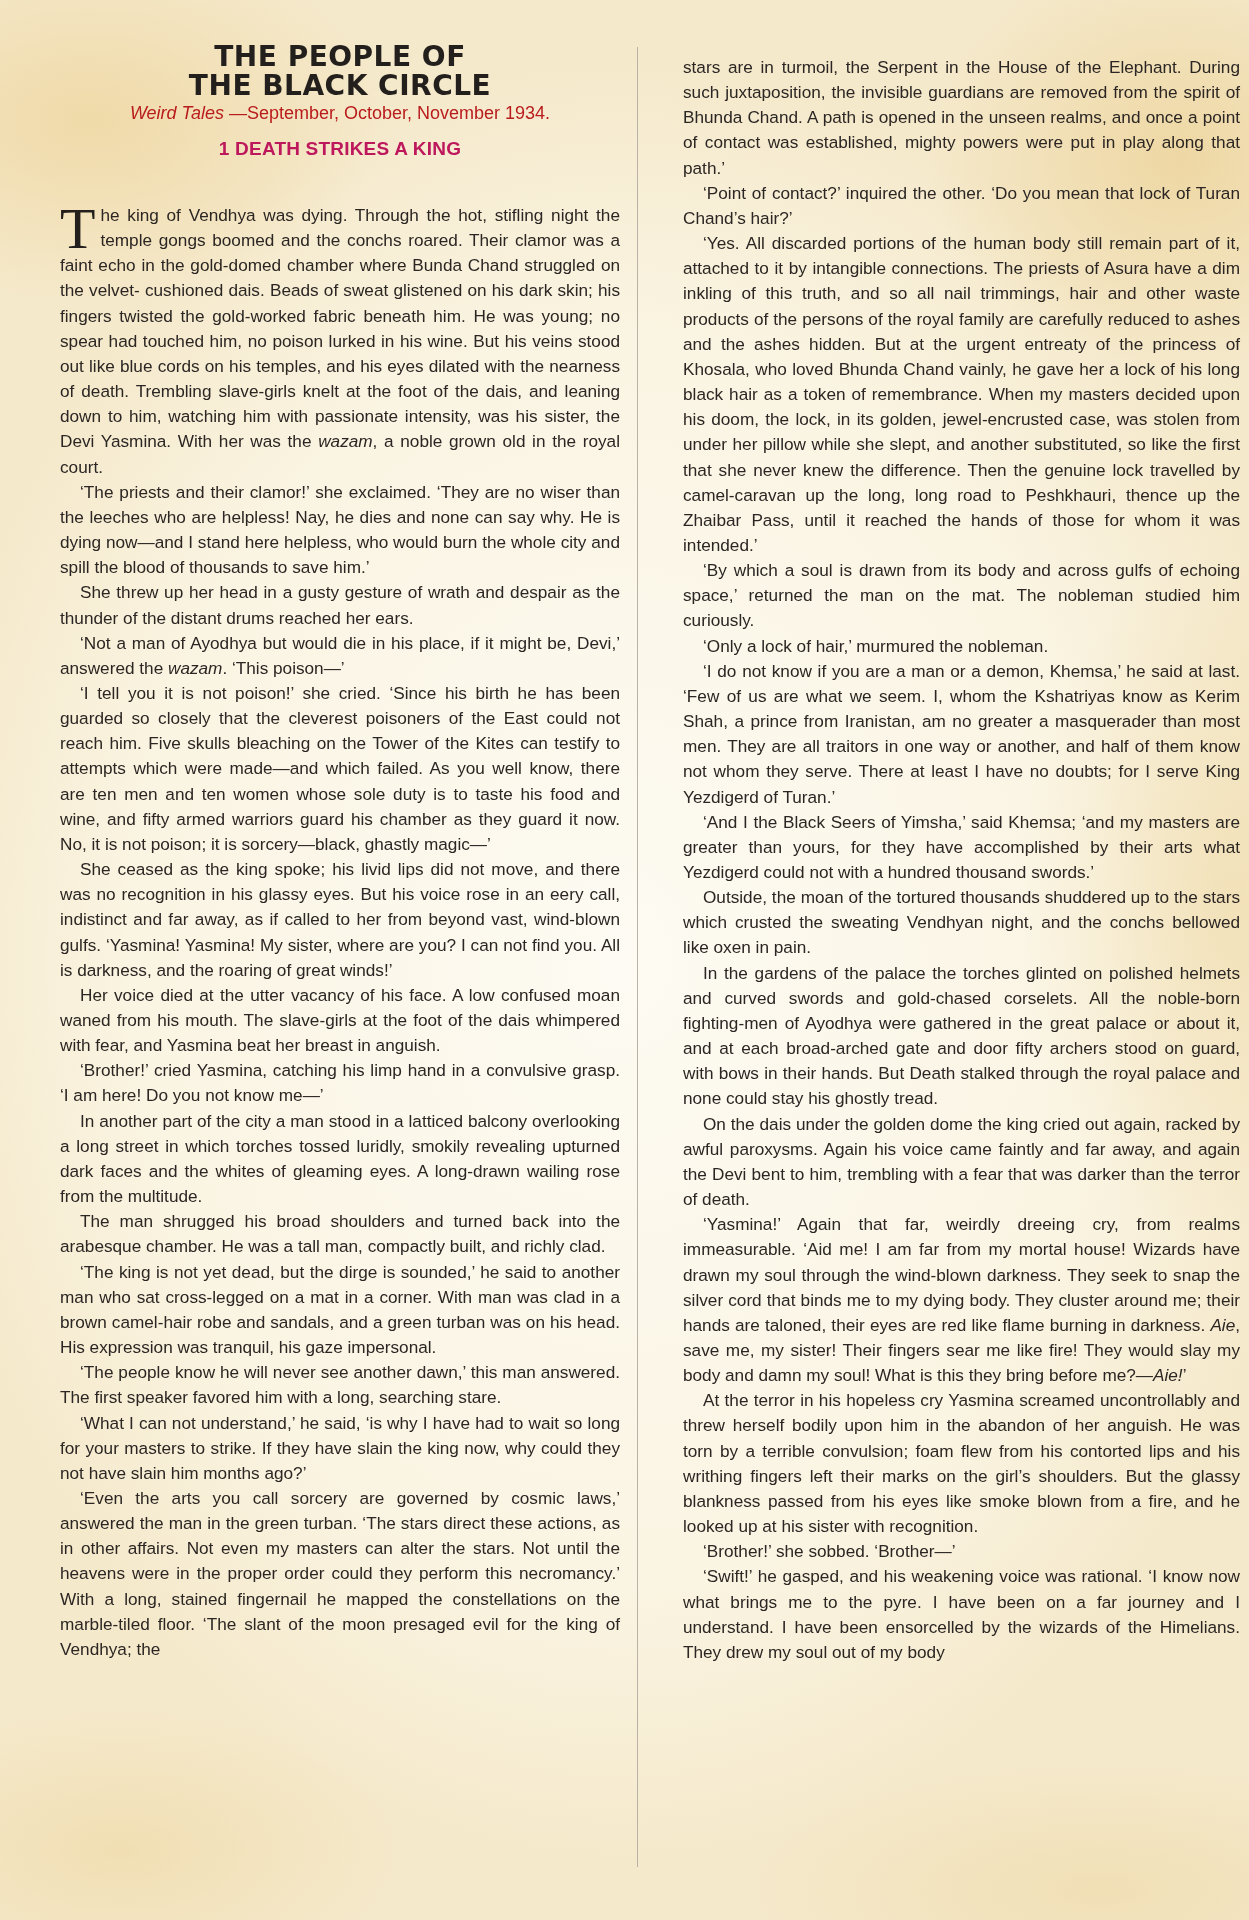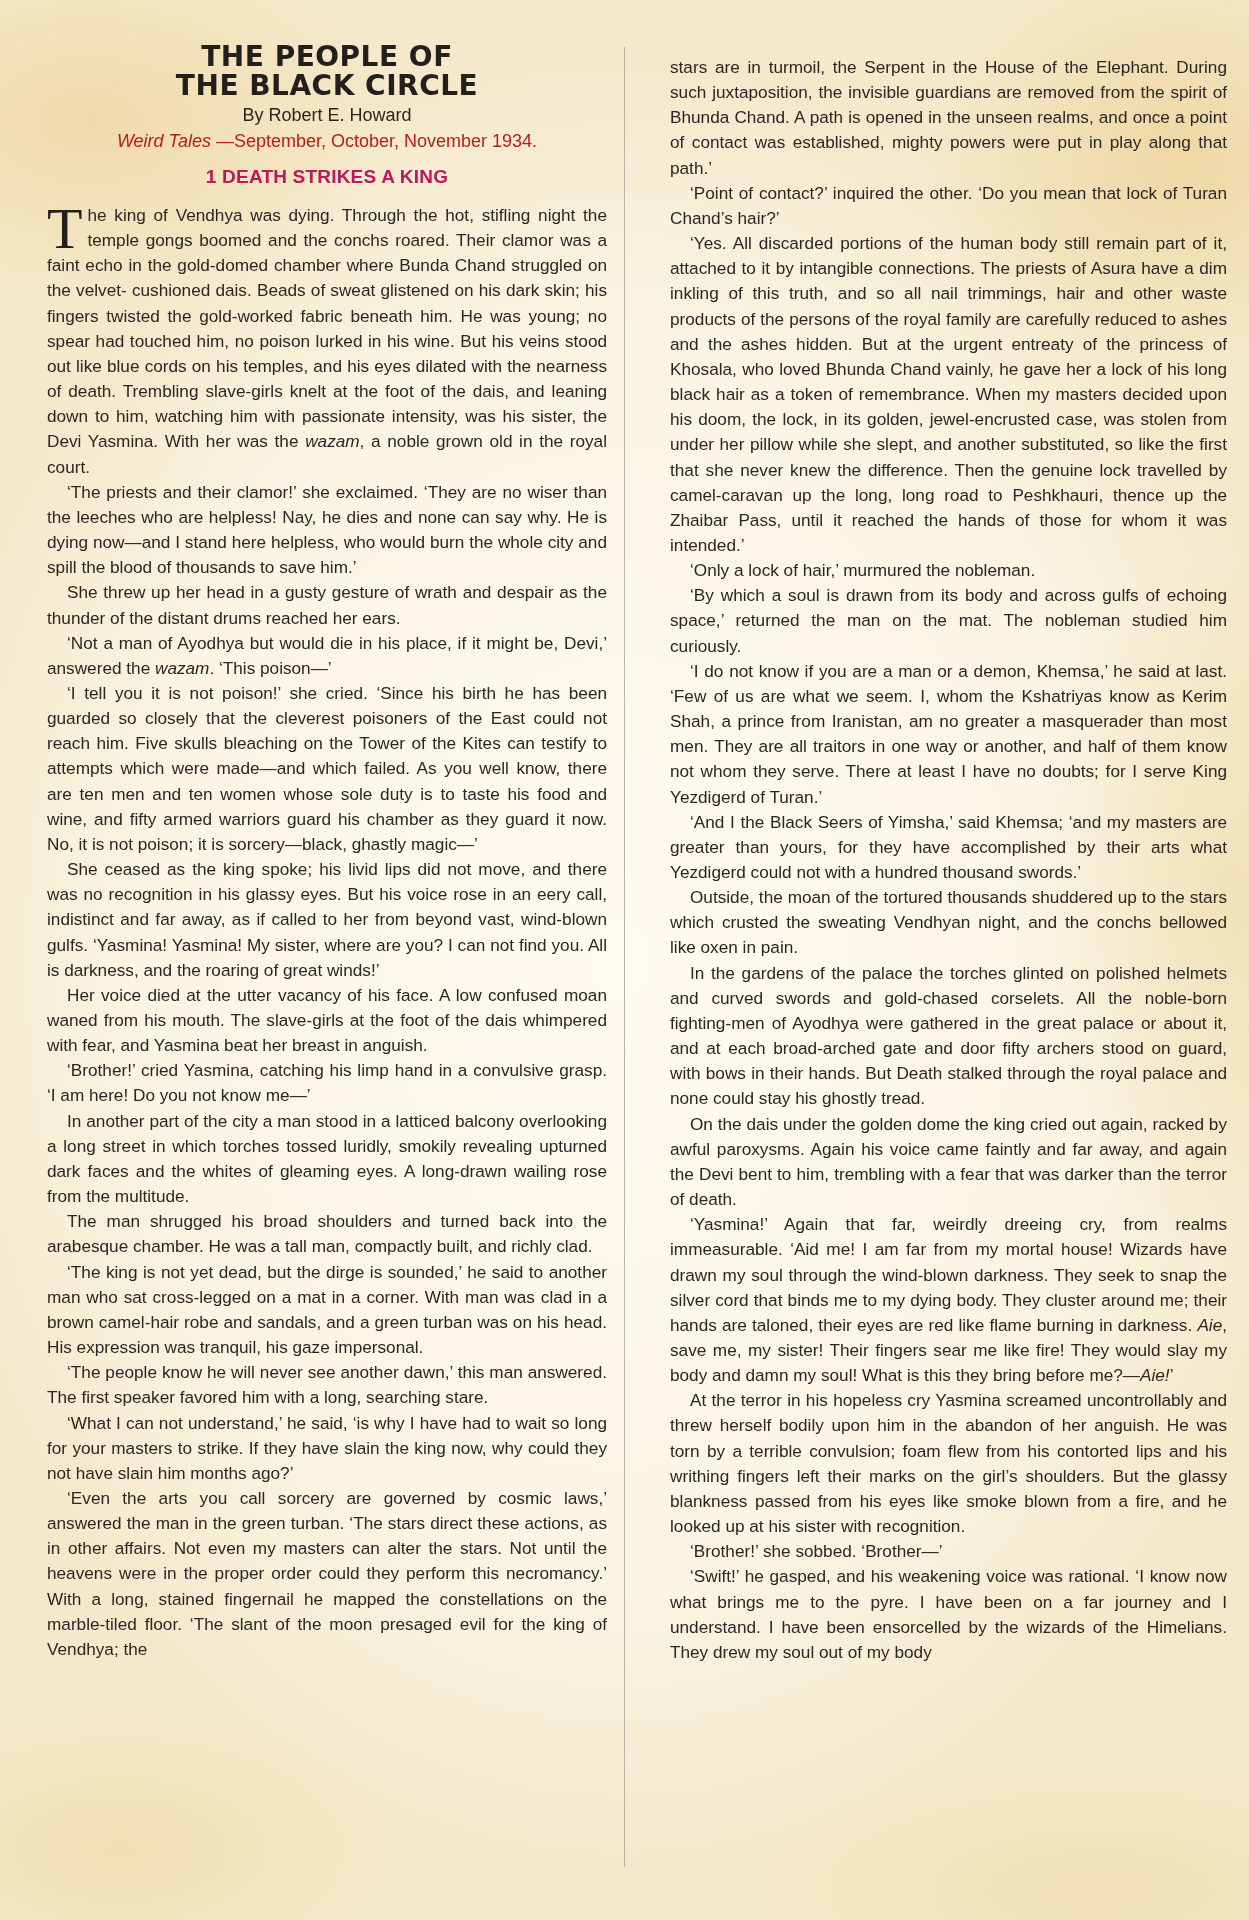--- a/index.html
+++ b/index.html
@@ -8,21 +8,21 @@
     background:
       radial-gradient(ellipse 420px 260px at 90px 120px, rgba(235,205,140,0.55), rgba(235,205,140,0) 70%),
       radial-gradient(ellipse 360px 300px at 1180px 160px, rgba(232,200,130,0.55), rgba(232,200,130,0) 70%),
       radial-gradient(ellipse 300px 500px at 1230px 900px, rgba(236,210,150,0.45), rgba(236,210,150,0) 70%),
       radial-gradient(ellipse 400px 200px at 120px 1850px, rgba(236,210,150,0.45), rgba(236,210,150,0) 70%),
       radial-gradient(ellipse 500px 180px at 1100px 1890px, rgba(236,212,155,0.45), rgba(236,212,155,0) 70%),
       radial-gradient(ellipse 700px 900px at 620px 960px, #fdfbf3, #faf4e2 70%, #f5e9cb 100%);
     color:#2a2522;
     font-family:"Liberation Sans", "DejaVu Sans", sans-serif;
   }
-  .page { position:absolute; inset:0; }
+  .page { position:absolute; inset:0;margin-left:13px; }
   .header { position:absolute; left:47px; top:42px; width:560px; text-align:center; }
   .title { font-family:"DejaVu Sans", sans-serif; font-weight:bold; font-size:28px; line-height:29px; letter-spacing:0.5px; color:#231f1c; }
   .byline { font-size:18px; line-height:26px; margin-top:2px; color:#2a2522; }
   .source { font-size:18px; line-height:26px; color:#b91c1c; }
   .source i { font-style:italic; }
   .chapter { font-weight:bold; font-size:19px; line-height:26px; margin-top:10px; color:#be185d; letter-spacing:0.2px; }
   .col { position:absolute; font-size:17.2px; line-height:25.15px; text-align:justify; color:#2b2623; }
   .col-left { left:47px; top:203px; width:560px; }
   .col-right { left:670px; top:55px; width:557px; }
   .divider { position:absolute; left:624px; top:47px; width:1px; height:1820px; background:#b9b2a6; }
@@ -34,21 +34,20 @@
 </head>
 <body>
 
 <div class="page">
 
   <div class="header">
     <div class="title">
       <div>THE PEOPLE OF</div>
       <div>THE BLACK CIRCLE</div>
     </div>
-    <div class="byline">By Robert E. Howard</div>
     <div class="source"><i>Weird Tales</i><span> —September, October, November 1934.</span></div>
     <div class="chapter">1 DEATH STRIKES A KING</div>
   </div>
 
   <div class="col col-left">
     <p class="noindent"><span class="dropcap">T</span><span>he king of Vendhya was dying. Through the hot, stifling night the temple gongs boomed and the conchs roared. Their clamor was a faint echo in the gold-domed chamber where Bunda Chand struggled on the velvet- cushioned dais. Beads of sweat glistened on his dark skin; his fingers twisted the gold-worked fabric beneath him. He was young; no spear had touched him, no poison lurked in his wine. But his veins stood out like blue cords on his temples, and his eyes dilated with the nearness of death. Trembling slave-girls knelt at the foot of the dais, and leaning down to him, watching him with passionate intensity, was his sister, the Devi Yasmina. With her was the </span><span class="it">wazam</span><span>, a noble grown old in the royal court.</span></p>
     <p><span>‘The priests and their clamor!’ she exclaimed. ‘They are no wiser than the leeches who are helpless! Nay, he dies and none can say why. He is dying now—and I stand here helpless, who would burn the whole city and spill the blood of thousands to save him.’</span></p>
     <p><span>She threw up her head in a gusty gesture of wrath and despair as the thunder of the distant drums reached her ears.</span></p>
     <p><span>‘Not a man of Ayodhya but would die in his place, if it might be, Devi,’ answered the </span><span class="it">wazam</span><span>. ‘This poison—’</span></p>
     <p><span>‘I tell you it is not poison!’ she cried. ‘Since his birth he has been guarded so closely that the cleverest poisoners of the East could not reach him. Five skulls bleaching on the Tower of the Kites can testify to attempts which were made—and which failed. As you well know, there are ten men and ten women whose sole duty is to taste his food and wine, and fifty armed warriors guard his chamber as they guard it now. No, it is not poison; it is sorcery—black, ghastly magic—’</span></p>
@@ -62,22 +61,22 @@
     <p><span>‘What I can not understand,’ he said, ‘is why I have had to wait so long for your masters to strike. If they have slain the king now, why could they not have slain him months ago?’</span></p>
     <p><span>‘Even the arts you call sorcery are governed by cosmic laws,’ answered the man in the green turban. ‘The stars direct these actions, as in other affairs. Not even my masters can alter the stars. Not until the heavens were in the proper order could they perform this necromancy.’ With a long, stained fingernail he mapped the constellations on the marble-tiled floor. ‘The slant of the moon presaged evil for the king of Vendhya; the</span></p>
   </div>
 
   <div class="divider"></div>
 
   <div class="col col-right">
     <p class="noindent"><span>stars are in turmoil, the Serpent in the House of the Elephant. During such juxtaposition, the invisible guardians are removed from the spirit of Bhunda Chand. A path is opened in the unseen realms, and once a point of contact was established, mighty powers were put in play along that path.’</span></p>
     <p><span>‘Point of contact?’ inquired the other. ‘Do you mean that lock of Turan Chand’s hair?’</span></p>
     <p><span>‘Yes. All discarded portions of the human body still remain part of it, attached to it by intangible connections. The priests of Asura have a dim inkling of this truth, and so all nail trimmings, hair and other waste products of the persons of the royal family are carefully reduced to ashes and the ashes hidden. But at the urgent entreaty of the princess of Khosala, who loved Bhunda Chand vainly, he gave her a lock of his long black hair as a token of remembrance. When my masters decided upon his doom, the lock, in its golden, jewel-encrusted case, was stolen from under her pillow while she slept, and another substituted, so like the first that she never knew the difference. Then the genuine lock travelled by camel-caravan up the long, long road to Peshkhauri, thence up the Zhaibar Pass, until it reached the hands of those for whom it was intended.’</span></p>
+    <p><span>‘By which a soul is drawn from its body and across gulfs of echoing space,’ returned the man on the mat. The nobleman studied him curiously.</span></p>
     <p><span>‘Only a lock of hair,’ murmured the nobleman.</span></p>
-    <p><span>‘By which a soul is drawn from its body and across gulfs of echoing space,’ returned the man on the mat. The nobleman studied him curiously.</span></p>
     <p><span>‘I do not know if you are a man or a demon, Khemsa,’ he said at last. ‘Few of us are what we seem. I, whom the Kshatriyas know as Kerim Shah, a prince from Iranistan, am no greater a masquerader than most men. They are all traitors in one way or another, and half of them know not whom they serve. There at least I have no doubts; for I serve King Yezdigerd of Turan.’</span></p>
     <p><span>‘And I the Black Seers of Yimsha,’ said Khemsa; ‘and my masters are greater than yours, for they have accomplished by their arts what Yezdigerd could not with a hundred thousand swords.’</span></p>
     <p><span>Outside, the moan of the tortured thousands shuddered up to the stars which crusted the sweating Vendhyan night, and the conchs bellowed like oxen in pain.</span></p>
     <p><span>In the gardens of the palace the torches glinted on polished helmets and curved swords and gold-chased corselets. All the noble-born fighting-men of Ayodhya were gathered in the great palace or about it, and at each broad-arched gate and door fifty archers stood on guard, with bows in their hands. But Death stalked through the royal palace and none could stay his ghostly tread.</span></p>
     <p><span>On the dais under the golden dome the king cried out again, racked by awful paroxysms. Again his voice came faintly and far away, and again the Devi bent to him, trembling with a fear that was darker than the terror of death.</span></p>
     <p><span>‘Yasmina!’ Again that far, weirdly dreeing cry, from realms immeasurable. ‘Aid me! I am far from my mortal house! Wizards have drawn my soul through the wind-blown darkness. They seek to snap the silver cord that binds me to my dying body. They cluster around me; their hands are taloned, their eyes are red like flame burning in darkness. </span><span class="it">Aie</span><span>, save me, my sister! Their fingers sear me like fire! They would slay my body and damn my soul! What is this they bring before me?—</span><span class="it">Aie!</span><span>’</span></p>
     <p><span>At the terror in his hopeless cry Yasmina screamed uncontrollably and threw herself bodily upon him in the abandon of her anguish. He was torn by a terrible convulsion; foam flew from his contorted lips and his writhing fingers left their marks on the girl’s shoulders. But the glassy blankness passed from his eyes like smoke blown from a fire, and he looked up at his sister with recognition.</span></p>
     <p><span>‘Brother!’ she sobbed. ‘Brother—’</span></p>
     <p><span>‘Swift!’ he gasped, and his weakening voice was rational. ‘I know now what brings me to the pyre. I have been on a far journey and I understand. I have been ensorcelled by the wizards of the Himelians. They drew my soul out of my body</span></p>
   </div>

